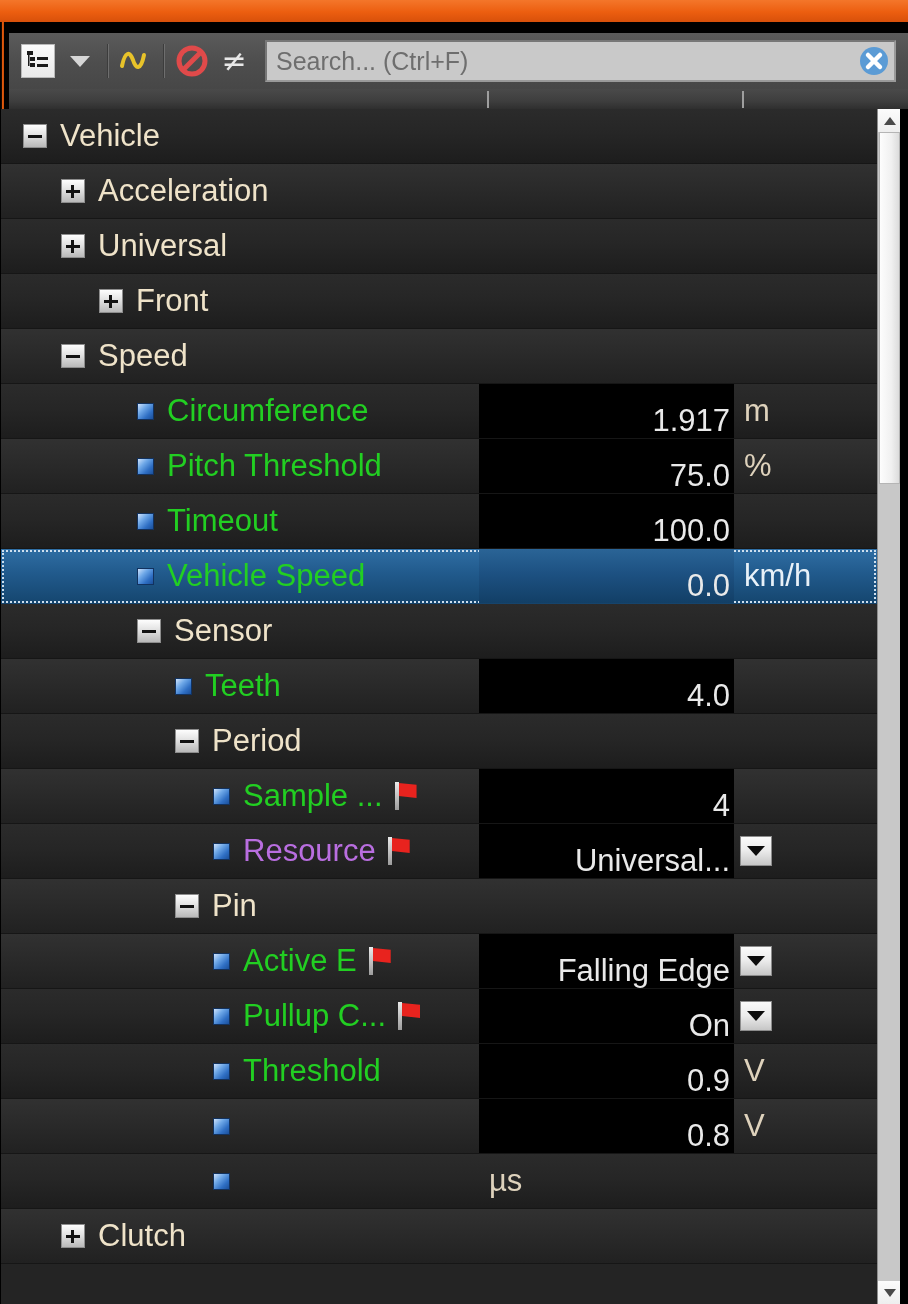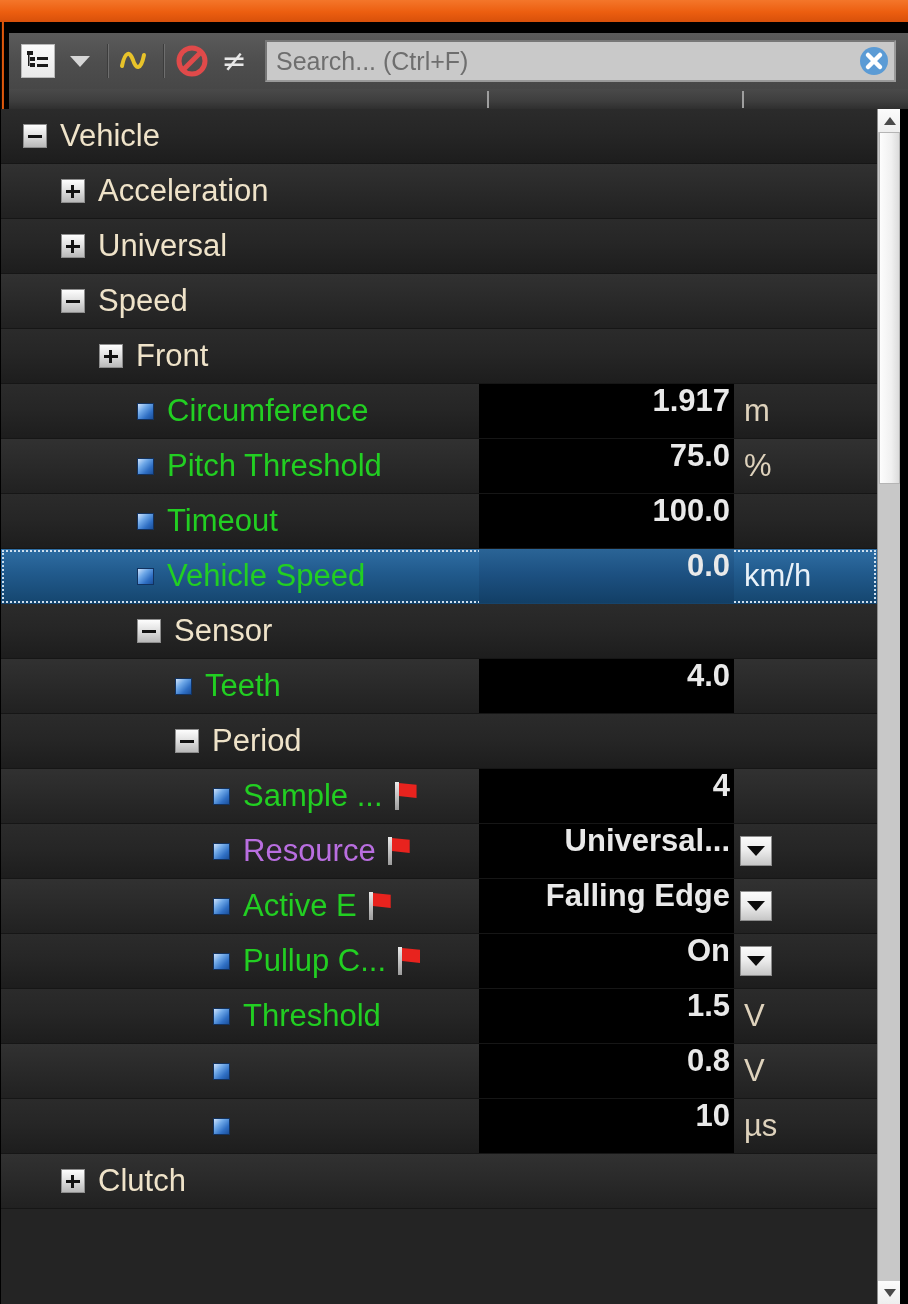--- a/index.html
+++ b/index.html
@@ -223,26 +223,25 @@
     background: #e8231e;
     clip-path: polygon(0 0, 100% 12%, 100% 100%, 0 86%);
   }
 
   
   .value-cell {
     width: 255px;
     height: 100%;
     flex: 0 0 auto;
     display: flex;
-    align-items: flex-start;
+    align-items: flex-end;
     justify-content: flex-end;
     padding-right: 4px;
     background: #000000;
     position: relative;
-    font-weight: bold;
   }
   .row.selected .value-cell { background: linear-gradient(180deg,#2a6496 0%, #1d5182 45%, #123f66 100%); }
   .value-cell.empty { background: transparent; }
 
   .value-text {
     font-size: 31px;
     line-height: 34px;
     color: #e9e9e9;
     font-family: "Liberation Sans", sans-serif;
     white-space: nowrap;
@@ -400,34 +399,34 @@
         </div>
         <div class="row">
           <div class="label-cell">
             <span class="ind" style="width: 60px;"></span>
             <span class="expander plus"></span>
             <span class="node-label folder">Universal</span>
           </div>
           <div class="value-cell empty"></div>
           <div class="unit-cell"></div>
         </div>
+        <div class="row">
+          <div class="label-cell">
+            <span class="ind" style="width: 98px;"></span>
+            <span class="expander plus"></span>
+            <span class="node-label folder">Front</span>
+          </div>
+          <div class="value-cell empty"></div>
+          <div class="unit-cell"></div>
+        </div>
         <div class="row alt">
           <div class="label-cell">
             <span class="ind" style="width: 60px;"></span>
             <span class="expander"></span>
             <span class="node-label folder">Speed</span>
-          </div>
-          <div class="value-cell empty"></div>
-          <div class="unit-cell"></div>
-        </div>
-        <div class="row">
-          <div class="label-cell">
-            <span class="ind" style="width: 98px;"></span>
-            <span class="expander plus"></span>
-            <span class="node-label folder">Front</span>
           </div>
           <div class="value-cell empty"></div>
           <div class="unit-cell"></div>
         </div>
         <div class="row">
           <div class="label-cell">
             <span class="ind" style="width: 136px;"></span>
             <span class="leafmark"></span>
             <span class="node-label leaf">Circumference</span>
           </div>
@@ -532,20 +531,29 @@
             <span class="value-text">Universal...</span>
           </div>
           <div class="unit-cell" style="padding-left: 0px;">
             <span class="dropbtn">
               <span class="tri"></span>
             </span>
           </div>
         </div>
         <div class="row alt">
           <div class="label-cell">
+            <span class="ind" style="width: 174px;"></span>
+            <span class="expander"></span>
+            <span class="node-label folder">Pin</span>
+          </div>
+          <div class="value-cell empty"></div>
+          <div class="unit-cell"></div>
+        </div>
+        <div class="row alt">
+          <div class="label-cell">
             <span class="ind" style="width: 212px;"></span>
             <span class="leafmark"></span>
             <span class="node-label leaf">Active E</span>
             <span class="flag">
               <span class="pole"></span>
               <span class="cloth"></span>
             </span>
           </div>
           <div class="value-cell">
             <span class="value-text">Falling Edge</span>
@@ -575,21 +583,21 @@
             </span>
           </div>
         </div>
         <div class="row">
           <div class="label-cell">
             <span class="ind" style="width: 212px;"></span>
             <span class="leafmark"></span>
             <span class="node-label leaf">Threshold</span>
           </div>
           <div class="value-cell">
-            <span class="value-text">1.5</span>
+            <span class="value-text">0.9</span>
           </div>
           <div class="unit-cell">
             <span class="unit-text">V</span>
           </div>
         </div>
         <div class="row alt">
           <div class="label-cell">
             <span class="ind" style="width: 212px;"></span>
             <span class="leafmark"></span>
           </div>
@@ -597,23 +605,20 @@
             <span class="value-text">0.8</span>
           </div>
           <div class="unit-cell">
             <span class="unit-text">V</span>
           </div>
         </div>
         <div class="row">
           <div class="label-cell">
             <span class="ind" style="width: 212px;"></span>
             <span class="leafmark"></span>
-          </div>
-          <div class="value-cell">
-            <span class="value-text">10</span>
           </div>
           <div class="unit-cell">
             <span class="unit-text">µs</span>
           </div>
         </div>
         <div class="row alt">
           <div class="label-cell">
             <span class="ind" style="width: 60px;"></span>
             <span class="expander plus"></span>
             <span class="node-label folder">Clutch</span>

